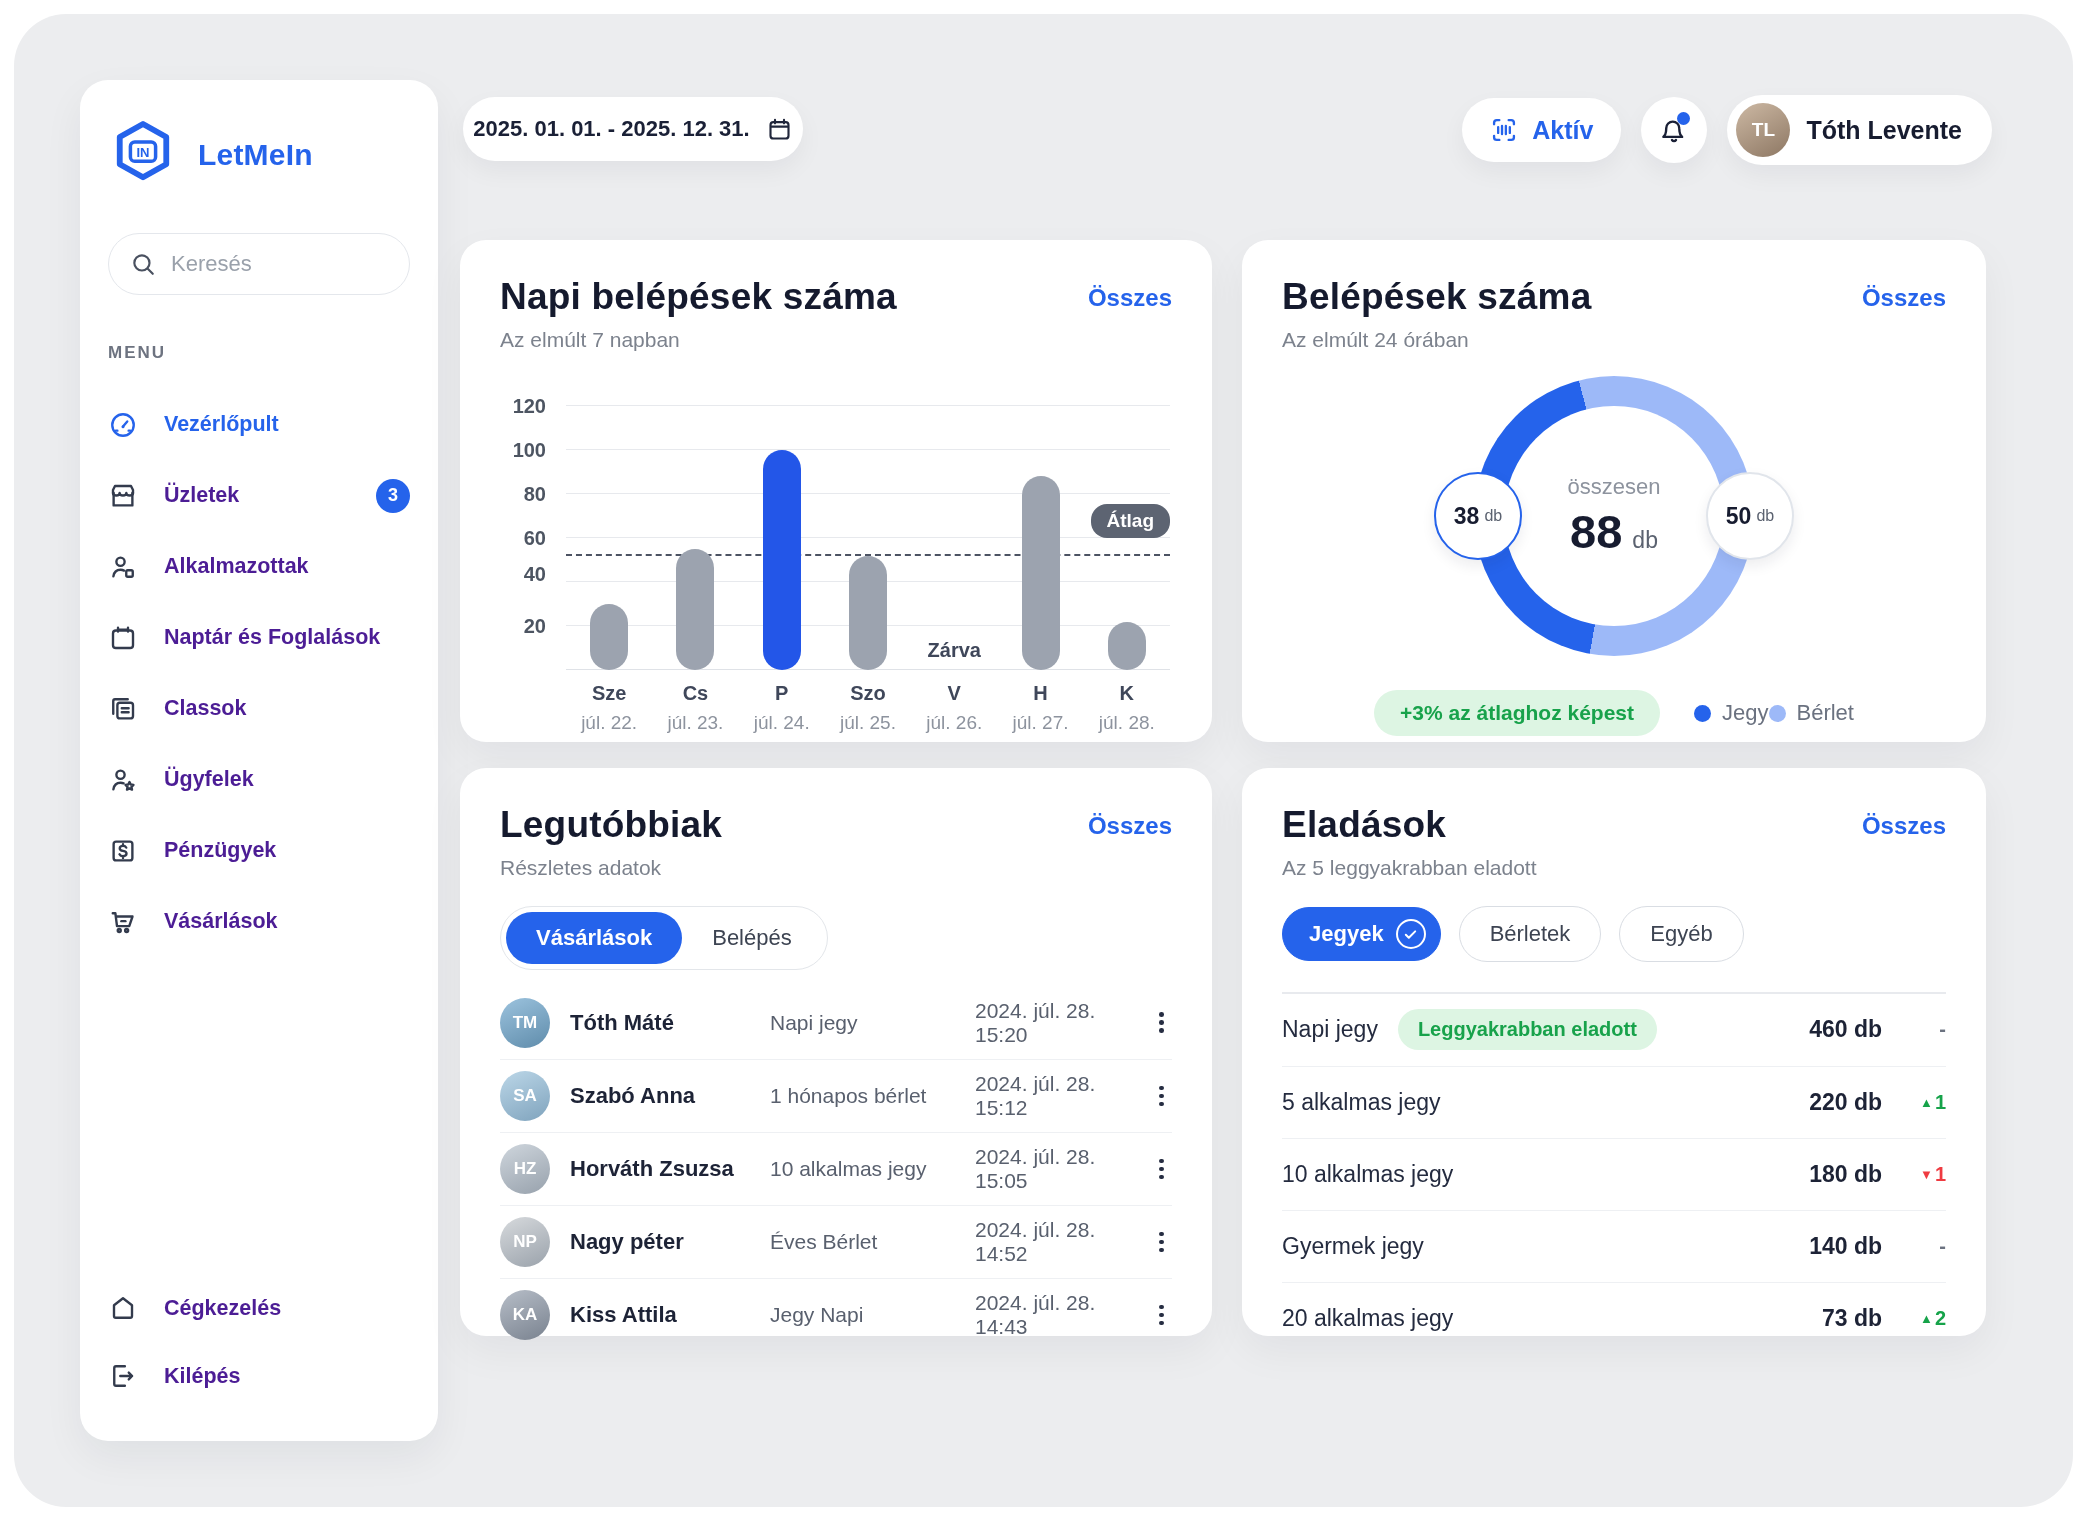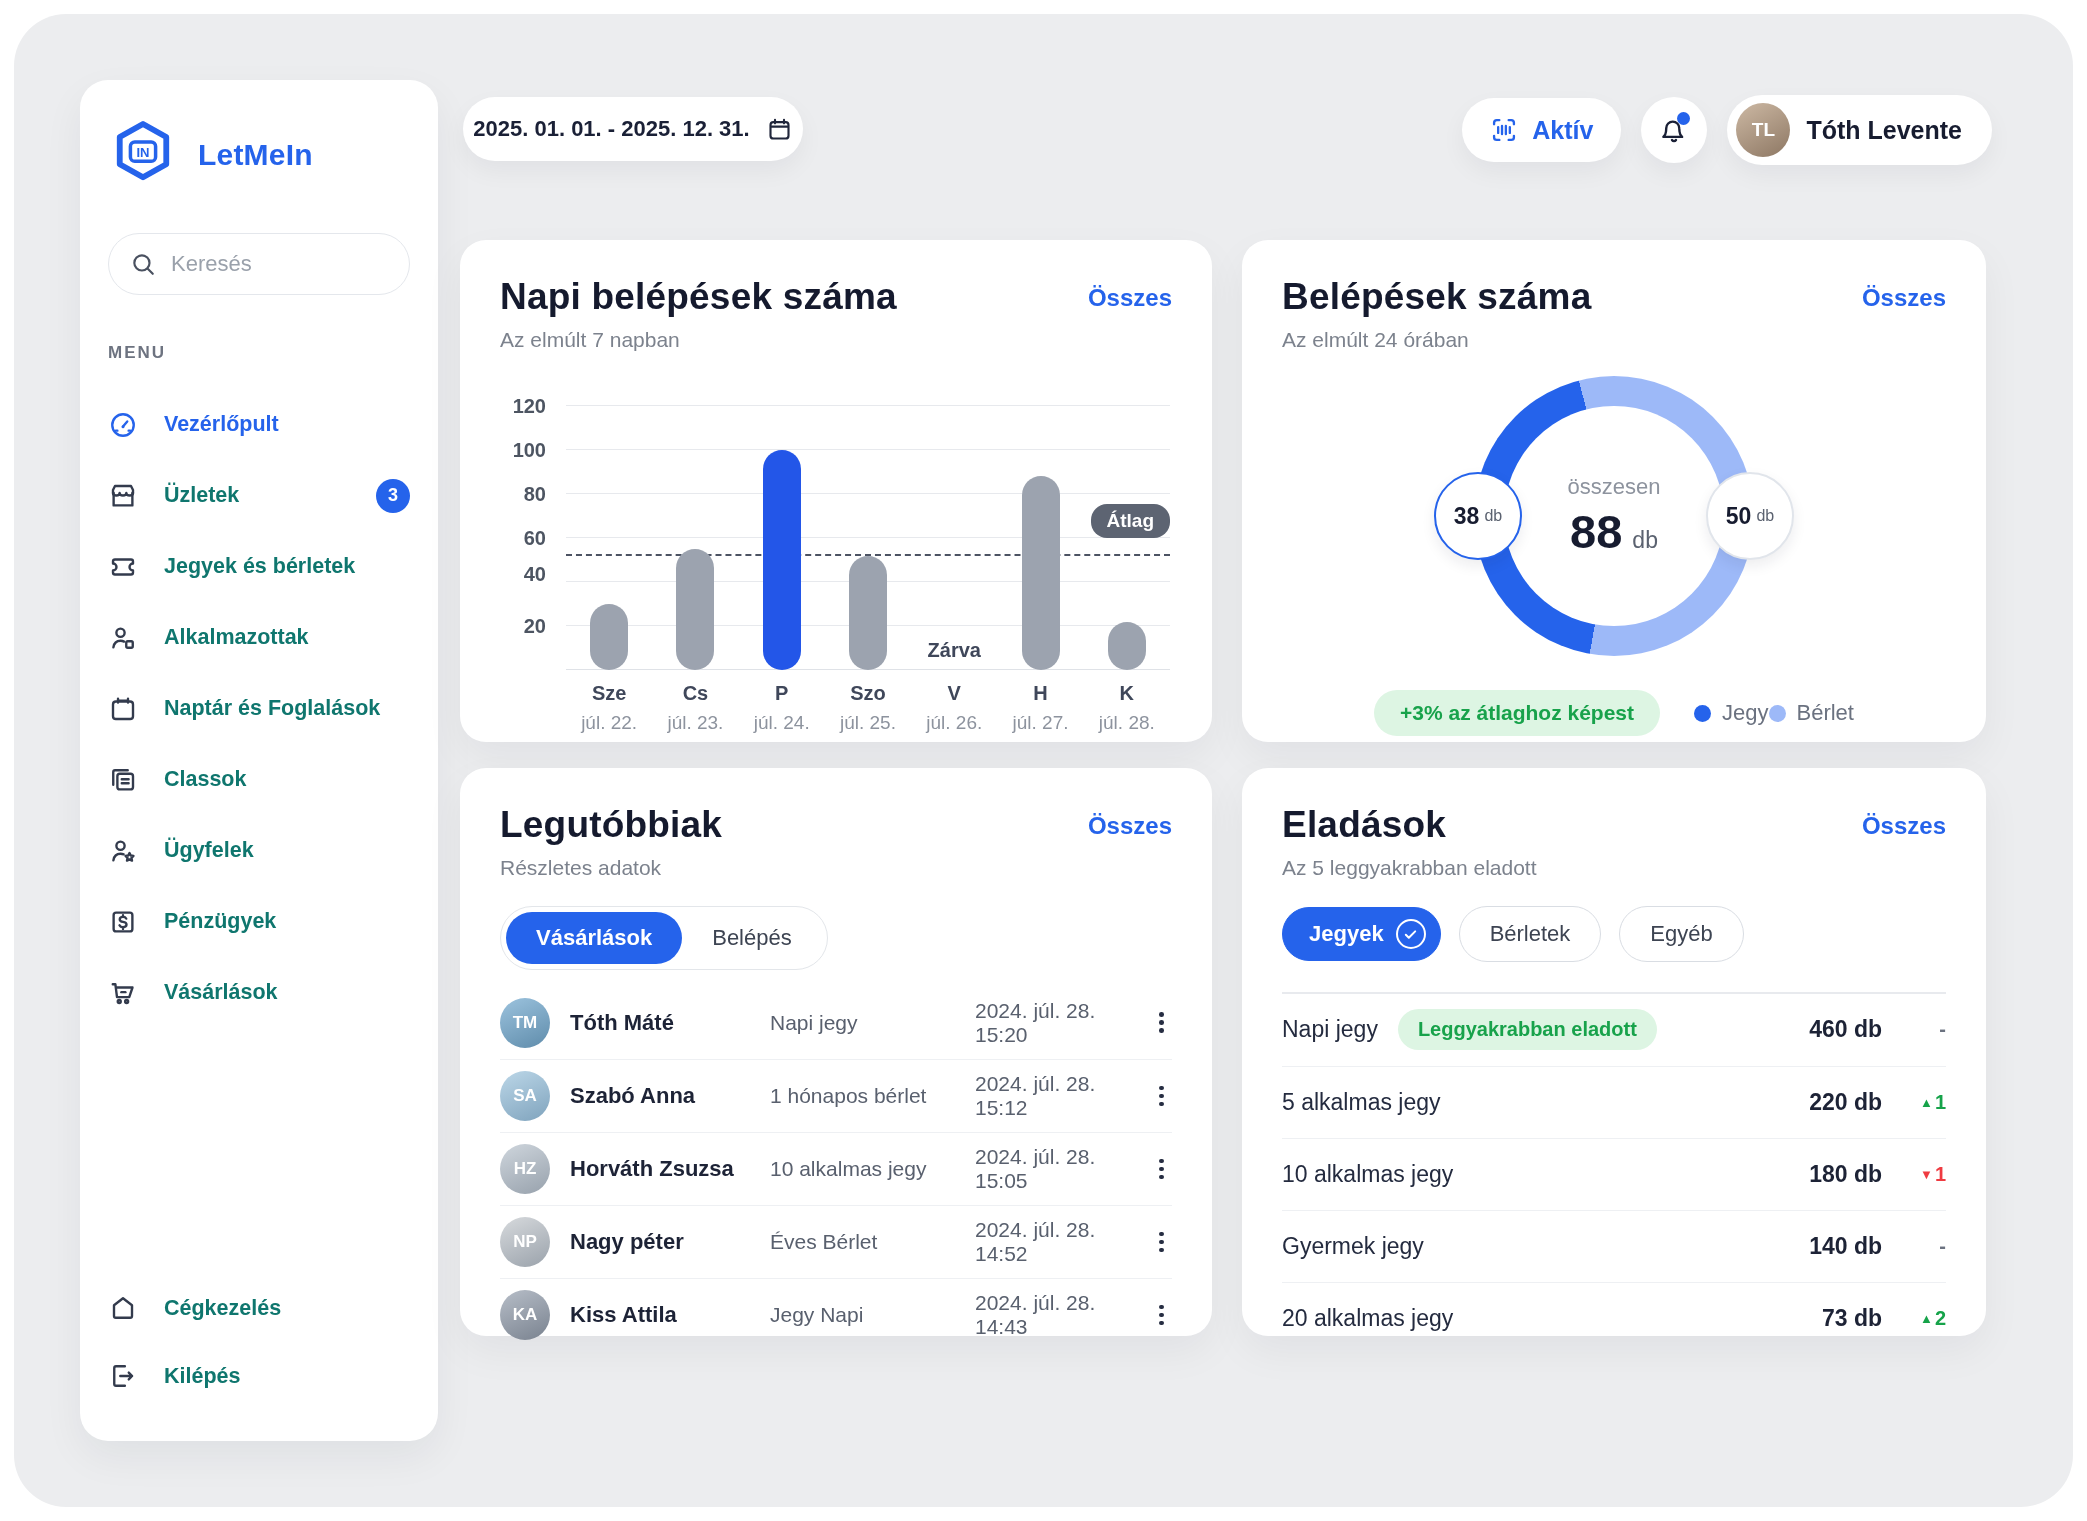--- a/index.html
+++ b/index.html
@@ -12,21 +12,21 @@
   .logo-title { font-size:30px; font-weight:700; color:#2563eb; letter-spacing:.2px; }
   .search { position:relative; margin-top:44px; }
   .search input { width:100%; height:62px; border:1.6px solid #e4e7ec; border-radius:32px; padding:0 22px 0 62px; font-size:22px; color:#333a4a; outline:none; font-family:inherit; background:#fff; }
   .search input::placeholder { color:#9aa1ab; }
   .search .sic { position:absolute; left:22px; top:50%; transform:translateY(-50%); width:26px; height:26px; color:#4a5160; }
   .menu-label { margin-top:48px; font-size:17px; font-weight:700; letter-spacing:2px; color:#6d7380; }
   .menu { margin-top:26px; display:flex; flex-direction:column; }
   .mitem { display:flex; align-items:center; gap:26px; height:71px; cursor:pointer; }
   .micon { width:30px; height:30px; color:#333b4d; flex:0 0 30px; display:flex; align-items:center; }
   .micon svg { width:30px; height:30px; }
-  .mlabel { font-size:21.5px; font-weight:700; color:#0f766e; }
+  .mlabel { font-size:21.5px; font-weight:700; color:#4c1d95; }
   .mitem.active .mlabel { color:#2563eb; }
   .mitem.active .micon { color:#2563eb; }
   .mbadge { margin-left:auto; width:34px; height:34px; border-radius:50%; background:#2563eb; color:#fff; font-size:18px; font-weight:600; display:none; align-items:center; justify-content:center; }
   .mbadge.show { display:flex; }
   .side-footer { position:absolute; left:28px; right:28px; bottom:36px; display:flex; flex-direction:column; gap:10px; }
   .side-footer .mitem { height:58px; }
 
   
   .datepill { position:absolute; left:463px; top:97px; width:340px; height:64px; background:#fff; border-radius:32px; box-shadow:0 10px 24px rgba(23,28,48,.05); display:flex; align-items:center; justify-content:center; gap:16px; cursor:pointer; }
   .datepill .dtxt { font-size:22px; font-weight:700; color:#1a2036; }
@@ -168,29 +168,20 @@
       <div class="mitem">
     <span class="micon">
           <svg viewBox="0 0 24 24" fill="none" stroke="currentColor" stroke-width="1.9" stroke-linecap="round" stroke-linejoin="round">
             <path d="M4.5 9.5V19.5h15V9.5"></path>
             <path d="M4 9.5V7.2L5.6 4h12.8L20 7.2v2.3"></path>
             <path d="M4 9.5c0 1.2 1.1 2.1 2.65 2.1 1.55 0 2.65-.9 2.65-2.1 0 1.2 1.1 2.1 2.65 2.1s2.7-.9 2.7-2.1c0 1.2 1.1 2.1 2.65 2.1C19 11.6 20 10.7 20 9.5"></path>
           </svg>
         </span>
     <span class="mlabel">Üzletek</span>
     <span class="mbadge show">3</span>
-  </div>
-      <div class="mitem">
-    <span class="micon">
-          <svg viewBox="0 0 24 24" fill="none" stroke="currentColor" stroke-width="1.9" stroke-linecap="round" stroke-linejoin="round">
-            <path d="M4 9.2V7.6C4 6.7 4.7 6 5.6 6h12.8c.9 0 1.6.7 1.6 1.6v1.6a2.4 2.4 0 0 0 0 5.6v1.6c0 .9-.7 1.6-1.6 1.6H5.6c-.9 0-1.6-.7-1.6-1.6v-1.6a2.4 2.4 0 0 0 0-5.6z"></path>
-          </svg>
-        </span>
-    <span class="mlabel">Jegyek és bérletek</span>
-
   </div>
       <div class="mitem">
     <span class="micon">
           <svg viewBox="0 0 24 24" fill="none" stroke="currentColor" stroke-width="1.9" stroke-linecap="round">
             <circle cx="10" cy="7.8" r="3.3"></circle>
             <path d="M4.3 19.5c.5-3.4 2.8-5.3 5.7-5.3 1 0 2 .2 2.8.7"></path>
             <rect x="14.6" y="14.6" width="5.2" height="5.2" rx="1.2"></rect>
           </svg>
         </span>
     <span class="mlabel">Alkalmazottak</span>

